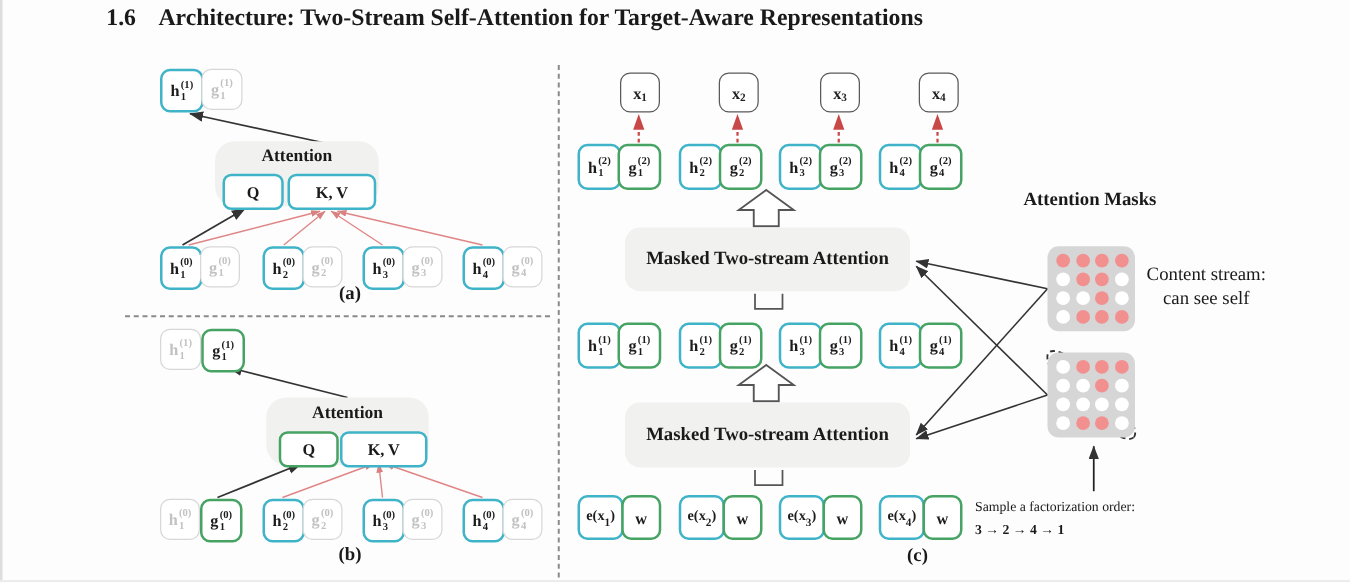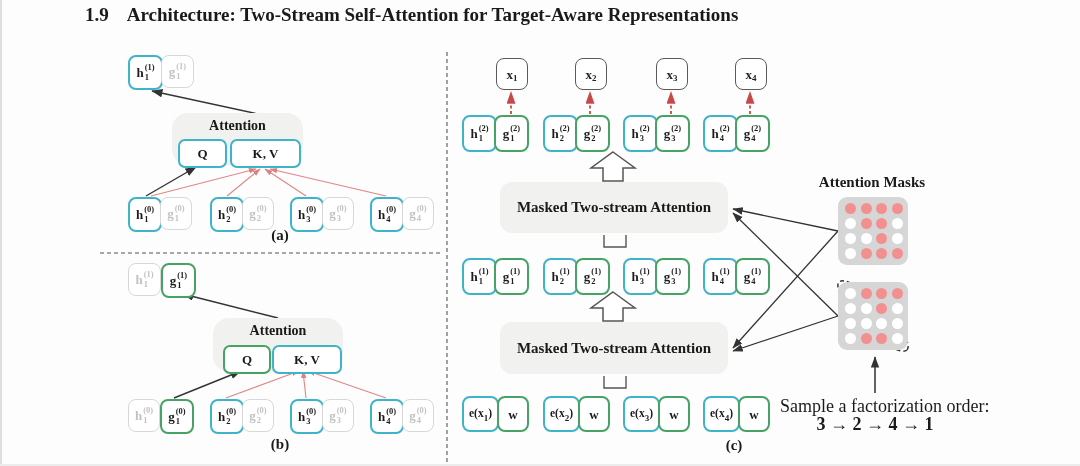--- a/index.html
+++ b/index.html
@@ -24,29 +24,29 @@
   .attn-title{position:absolute;width:100%;text-align:center;top:5px;font-weight:bold;font-size:14px;}
   .qkv{position:absolute;background:#fff;border:2px solid var(--teal);border-radius:7px;
        display:flex;align-items:center;justify-content:center;font-weight:bold;font-size:13px;}
   .qkv.green{border-color:var(--green);}
   .mta{position:absolute;background:var(--attnbg);border-radius:12px;display:flex;
        align-items:center;justify-content:center;font-weight:bold;font-size:15px;}
   .plabel{position:absolute;font-weight:bold;font-size:15px;text-align:center;width:40px;}
   .mask{position:absolute;background:var(--maskbg);border-radius:9px;}
   .dot{position:absolute;width:11px;height:11px;border-radius:50%;}
   .cap{position:absolute;font-size:15px;text-align:center;line-height:19px;white-space:nowrap;}
-  .cap2{position:absolute;font-size:18px;text-align:center;line-height:18px;white-space:nowrap;}
+  .cap2{position:absolute;font-size:11px;line-height:18px;white-space:nowrap;}
 </style>
 </head>
 <body>
 
 <div id="fig" style="--teal: #3fb3c8; --green: #46a363; --maskbg: #d6d6d6; --attnbg: #f1f1ef;">
 
   <div id="title" class="abs">
-    <span class="num">1.9</span><span>Architecture: Two-Stream Self-Attention for Target-Aware Representations</span>
+    <span class="num">1.6</span><span>Architecture: Two-Stream Self-Attention for Target-Aware Representations</span>
   </div>
 
   <svg class="layer" width="1080" height="466">
     <defs>
       <marker id="ab" markerWidth="9" markerHeight="8" refX="7.5" refY="3" orient="auto">
         <path d="M0,0 L8,3 L0,6 Z" fill="#333"></path>
       </marker>
       <marker id="ar" markerWidth="8" markerHeight="7" refX="6.5" refY="2.5" orient="auto">
         <path d="M0,0 L7,2.5 L0,5 Z" fill="#d98080"></path>
       </marker>
@@ -103,21 +103,21 @@
     <div class="attn-title">Attention</div>
     <div class="qkv green" style="left:10px;top:27px;width:44px;height:25px;">Q</div>
     <div class="qkv" style="left:59px;top:27px;width:66px;height:25px;">K, V</div>
   </div>
   <div class="plabel" style="left:260px;top:436px;">(b)</div>
 
   <div class="mta" style="left:500px;top:182px;width:228px;height:51px;">Masked Two-stream Attention</div>
   <div class="mta" style="left:500px;top:322px;width:228px;height:52px;">Masked Two-stream Attention</div>
   <div class="plabel" style="left:714px;top:437px;">(c)</div>
 
-  <div class="cap" style="left:816px;top:173px;width:112px;font-weight:bold;">Attention Masks</div>
+  <div class="cap" style="left:816px;top:151px;width:112px;font-weight:bold;">Attention Masks</div>
   <div class="mask" id="mask-content" style="left:838px;top:197px;width:70px;height:68px;">
       <div class="dot" style="left: 7px; top: 6px; background: rgb(242, 144, 144);"></div>
       <div class="dot" style="left: 22.5px; top: 6px; background: rgb(242, 144, 144);"></div>
       <div class="dot" style="left: 38px; top: 6px; background: rgb(242, 144, 144);"></div>
       <div class="dot" style="left: 53.5px; top: 6px; background: rgb(242, 144, 144);"></div>
       <div class="dot" style="left: 7px; top: 21px; background: rgb(255, 255, 255);"></div>
       <div class="dot" style="left: 22.5px; top: 21px; background: rgb(242, 144, 144);"></div>
       <div class="dot" style="left: 38px; top: 21px; background: rgb(242, 144, 144);"></div>
       <div class="dot" style="left: 53.5px; top: 21px; background: rgb(255, 255, 255);"></div>
       <div class="dot" style="left: 7px; top: 36px; background: rgb(255, 255, 255);"></div>
@@ -140,20 +140,24 @@
       <div class="dot" style="left: 53.5px; top: 21px; background: rgb(255, 255, 255);"></div>
       <div class="dot" style="left: 7px; top: 36px; background: rgb(255, 255, 255);"></div>
       <div class="dot" style="left: 22.5px; top: 36px; background: rgb(255, 255, 255);"></div>
       <div class="dot" style="left: 38px; top: 36px; background: rgb(255, 255, 255);"></div>
       <div class="dot" style="left: 53.5px; top: 36px; background: rgb(255, 255, 255);"></div>
       <div class="dot" style="left: 7px; top: 51px; background: rgb(255, 255, 255);"></div>
       <div class="dot" style="left: 22.5px; top: 51px; background: rgb(242, 144, 144);"></div>
       <div class="dot" style="left: 38px; top: 51px; background: rgb(242, 144, 144);"></div>
       <div class="dot" style="left: 53.5px; top: 51px; background: rgb(255, 255, 255);"></div>
     </div>
+  <div class="cap" style="left:905px;top:211px;width:120px;">
+    <span>Content stream:</span><br>
+    <span>can see self</span>
+  </div>
   <div class="cap2" style="left:780px;top:397px;width:190px;">
     <span>Sample a factorization order:</span><br>
     <span style="font-weight:bold;">3 → 2 → 4 → 1</span>
   </div>
 
 <div class="node teal" style="left: 128px; top: 55px; width: 31px; height: 31px; font-size: 13px;">
       <span>h</span>
       <span class="ss">
         <span>(1)</span>
         <span>1</span>

